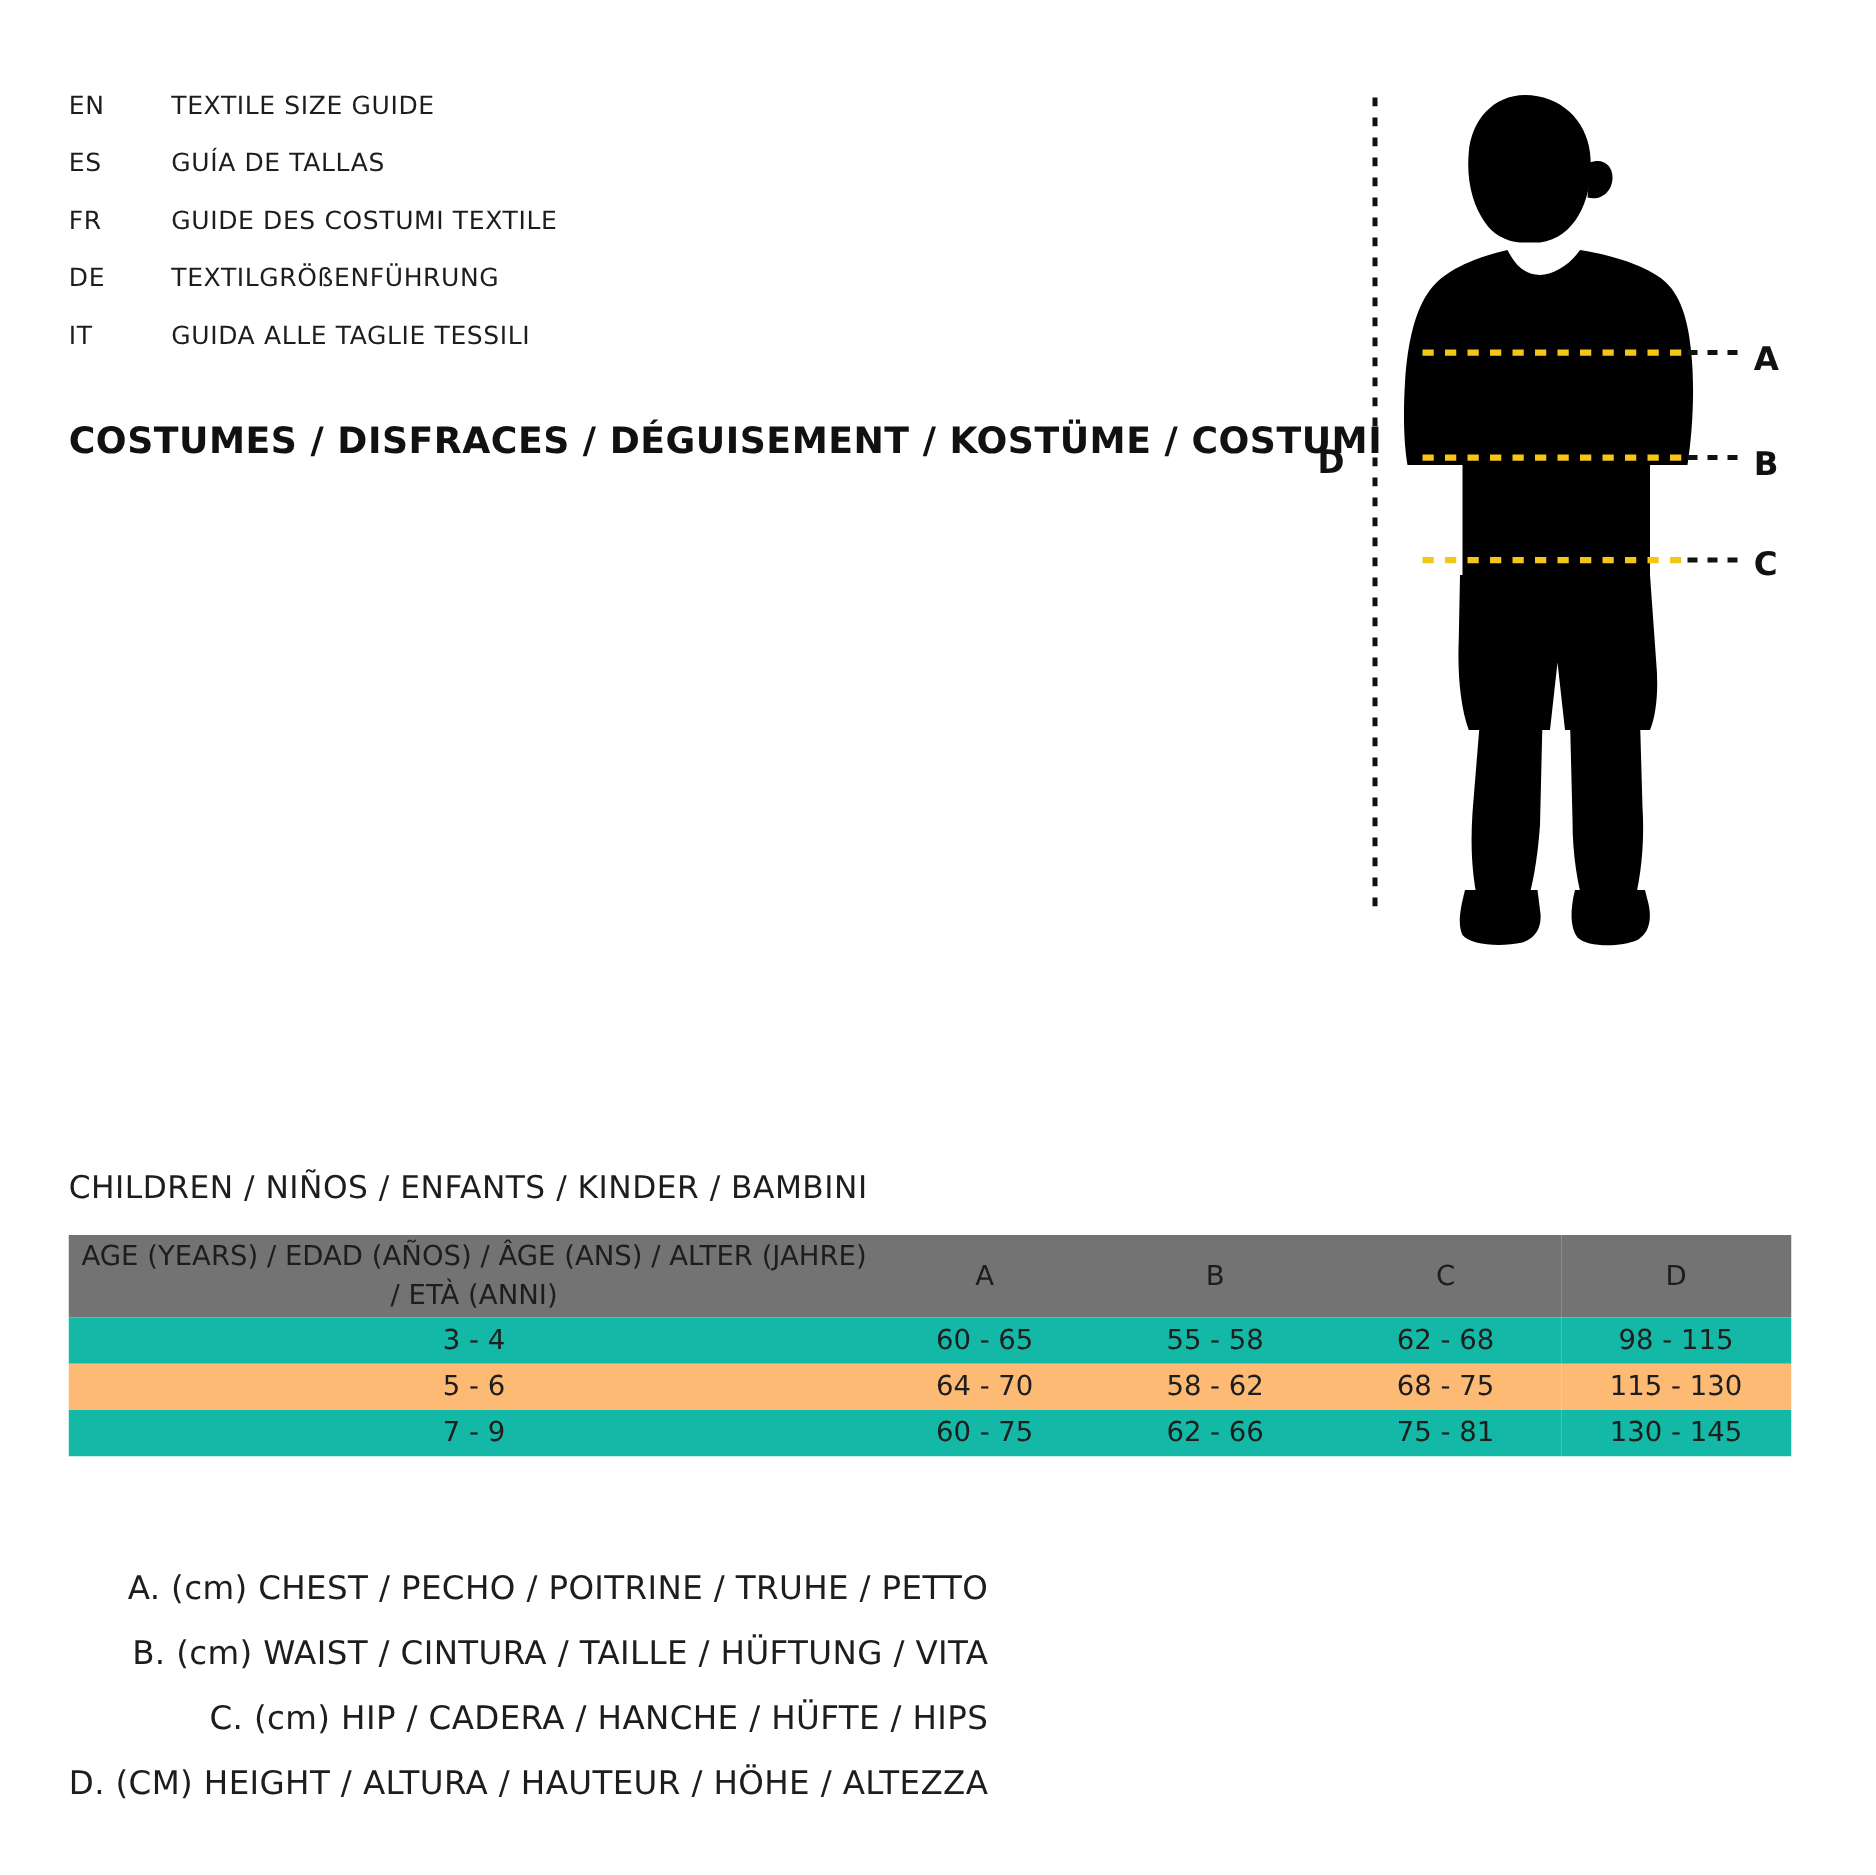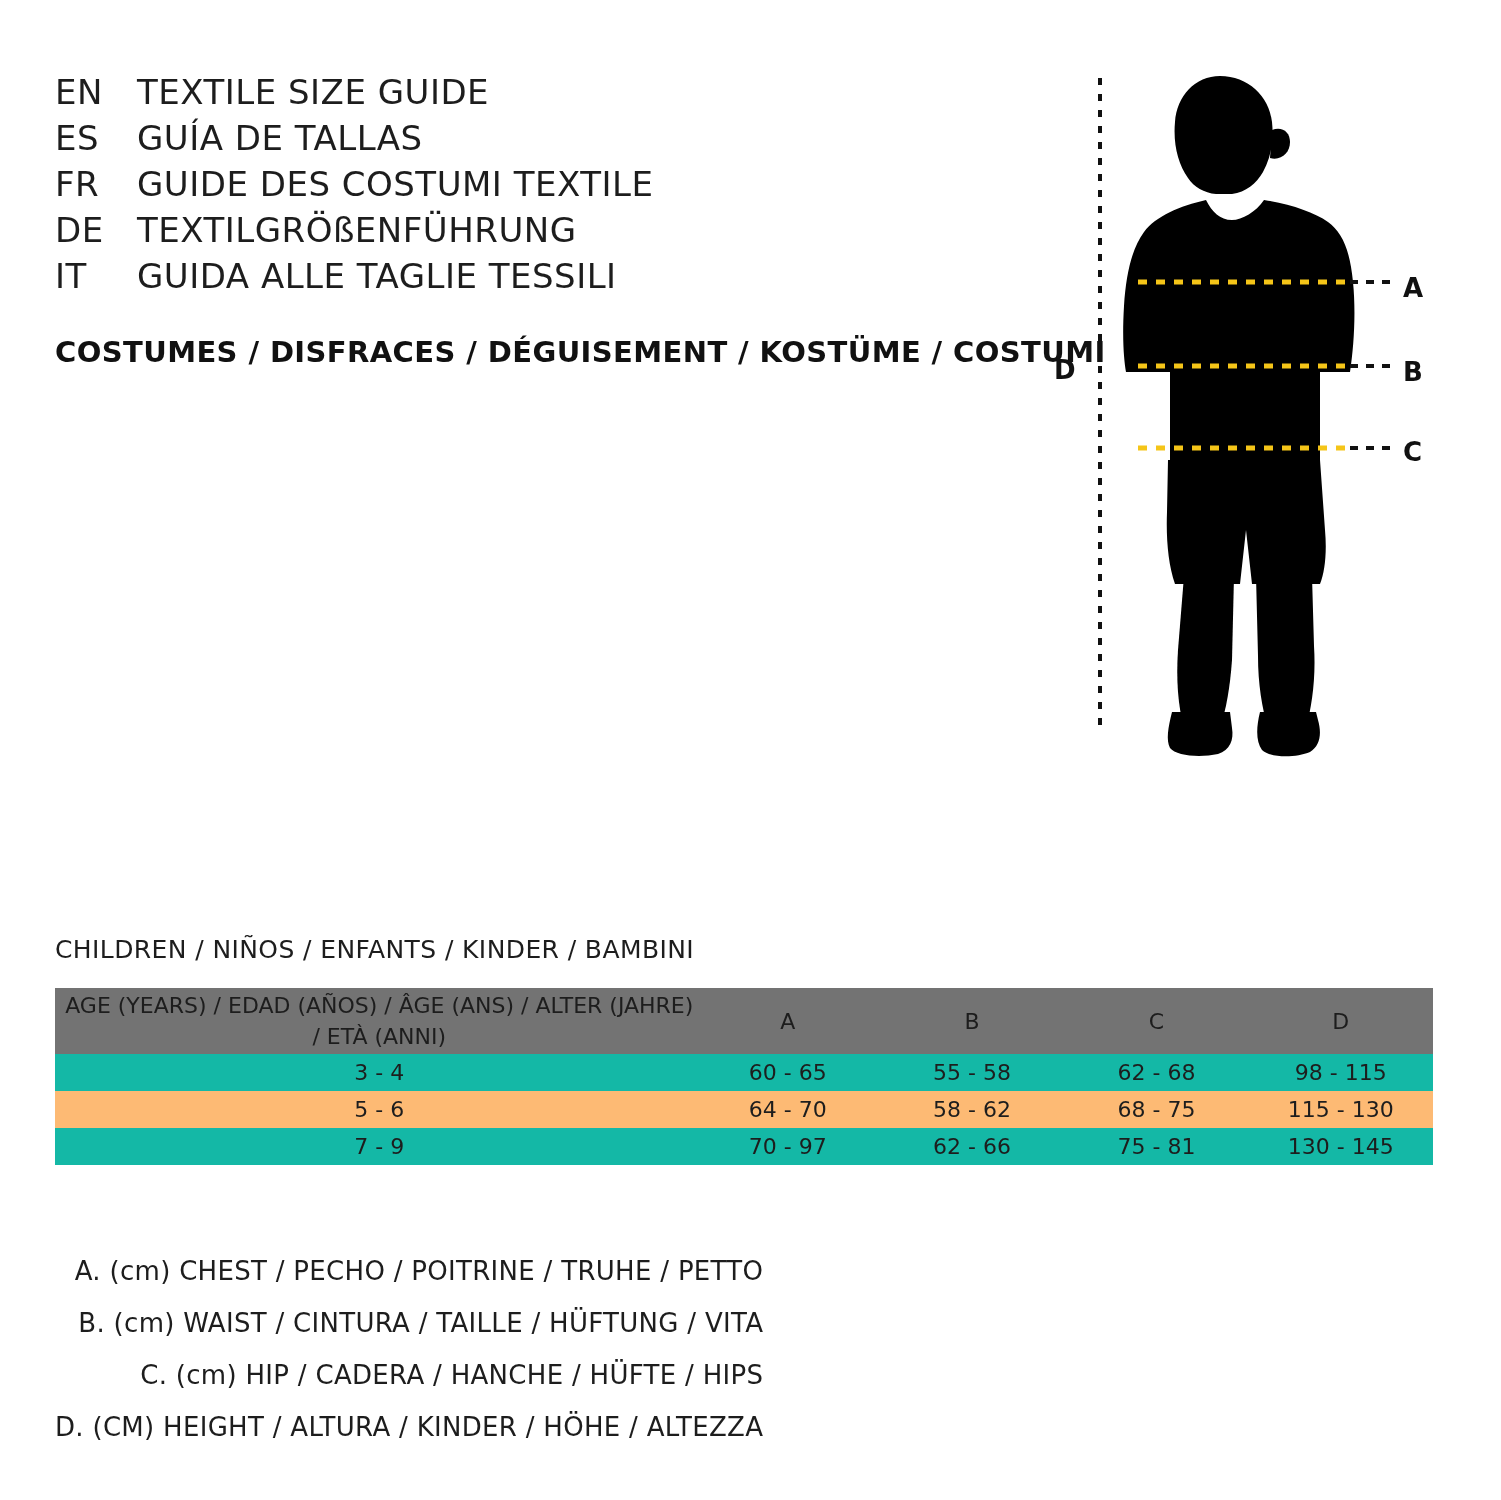--- a/index.html
+++ b/index.html
@@ -20,21 +20,21 @@
   .lang-block {
     position: absolute;
     left: 55px;
     top: 72px;
     width: 980px;
   }
   .lang-row {
     display: flex;
     align-items: baseline;
     height: 46px;
-    font-size: 34px;
+    font-size: 20px;
     letter-spacing: 0.5px;
     color: #1d1d1d;
   }
   .lang-code {
     width: 82px;
     flex: 0 0 82px;
   }
   .lang-text {
     flex: 1 1 auto;
   }
@@ -235,26 +235,26 @@
     </tr>
     <tr class="alt">
       <td class="age-cell">5 - 6</td>
       <td>64 - 70</td>
       <td>58 - 62</td>
       <td>68 - 75</td>
       <td>115 - 130</td>
     </tr>
     <tr class="plain">
       <td class="age-cell">7 - 9</td>
-      <td>70 - 97</td>
+      <td>60 - 75</td>
       <td>62 - 66</td>
       <td>75 - 81</td>
       <td>130 - 145</td>
     </tr>
   </tbody>
 </table>
 
 <div class="legend">
   <div>A. (cm) CHEST / PECHO / POITRINE / TRUHE / PETTO</div>
   <div>B. (cm) WAIST / CINTURA / TAILLE / HÜFTUNG / VITA</div>
   <div>C. (cm) HIP / CADERA / HANCHE / HÜFTE / HIPS</div>
-  <div>D. (CM) HEIGHT / ALTURA / KINDER / HÖHE / ALTEZZA</div>
+  <div>D. (CM) HEIGHT / ALTURA / HAUTEUR / HÖHE / ALTEZZA</div>
 </div>
 
 </body></html>

